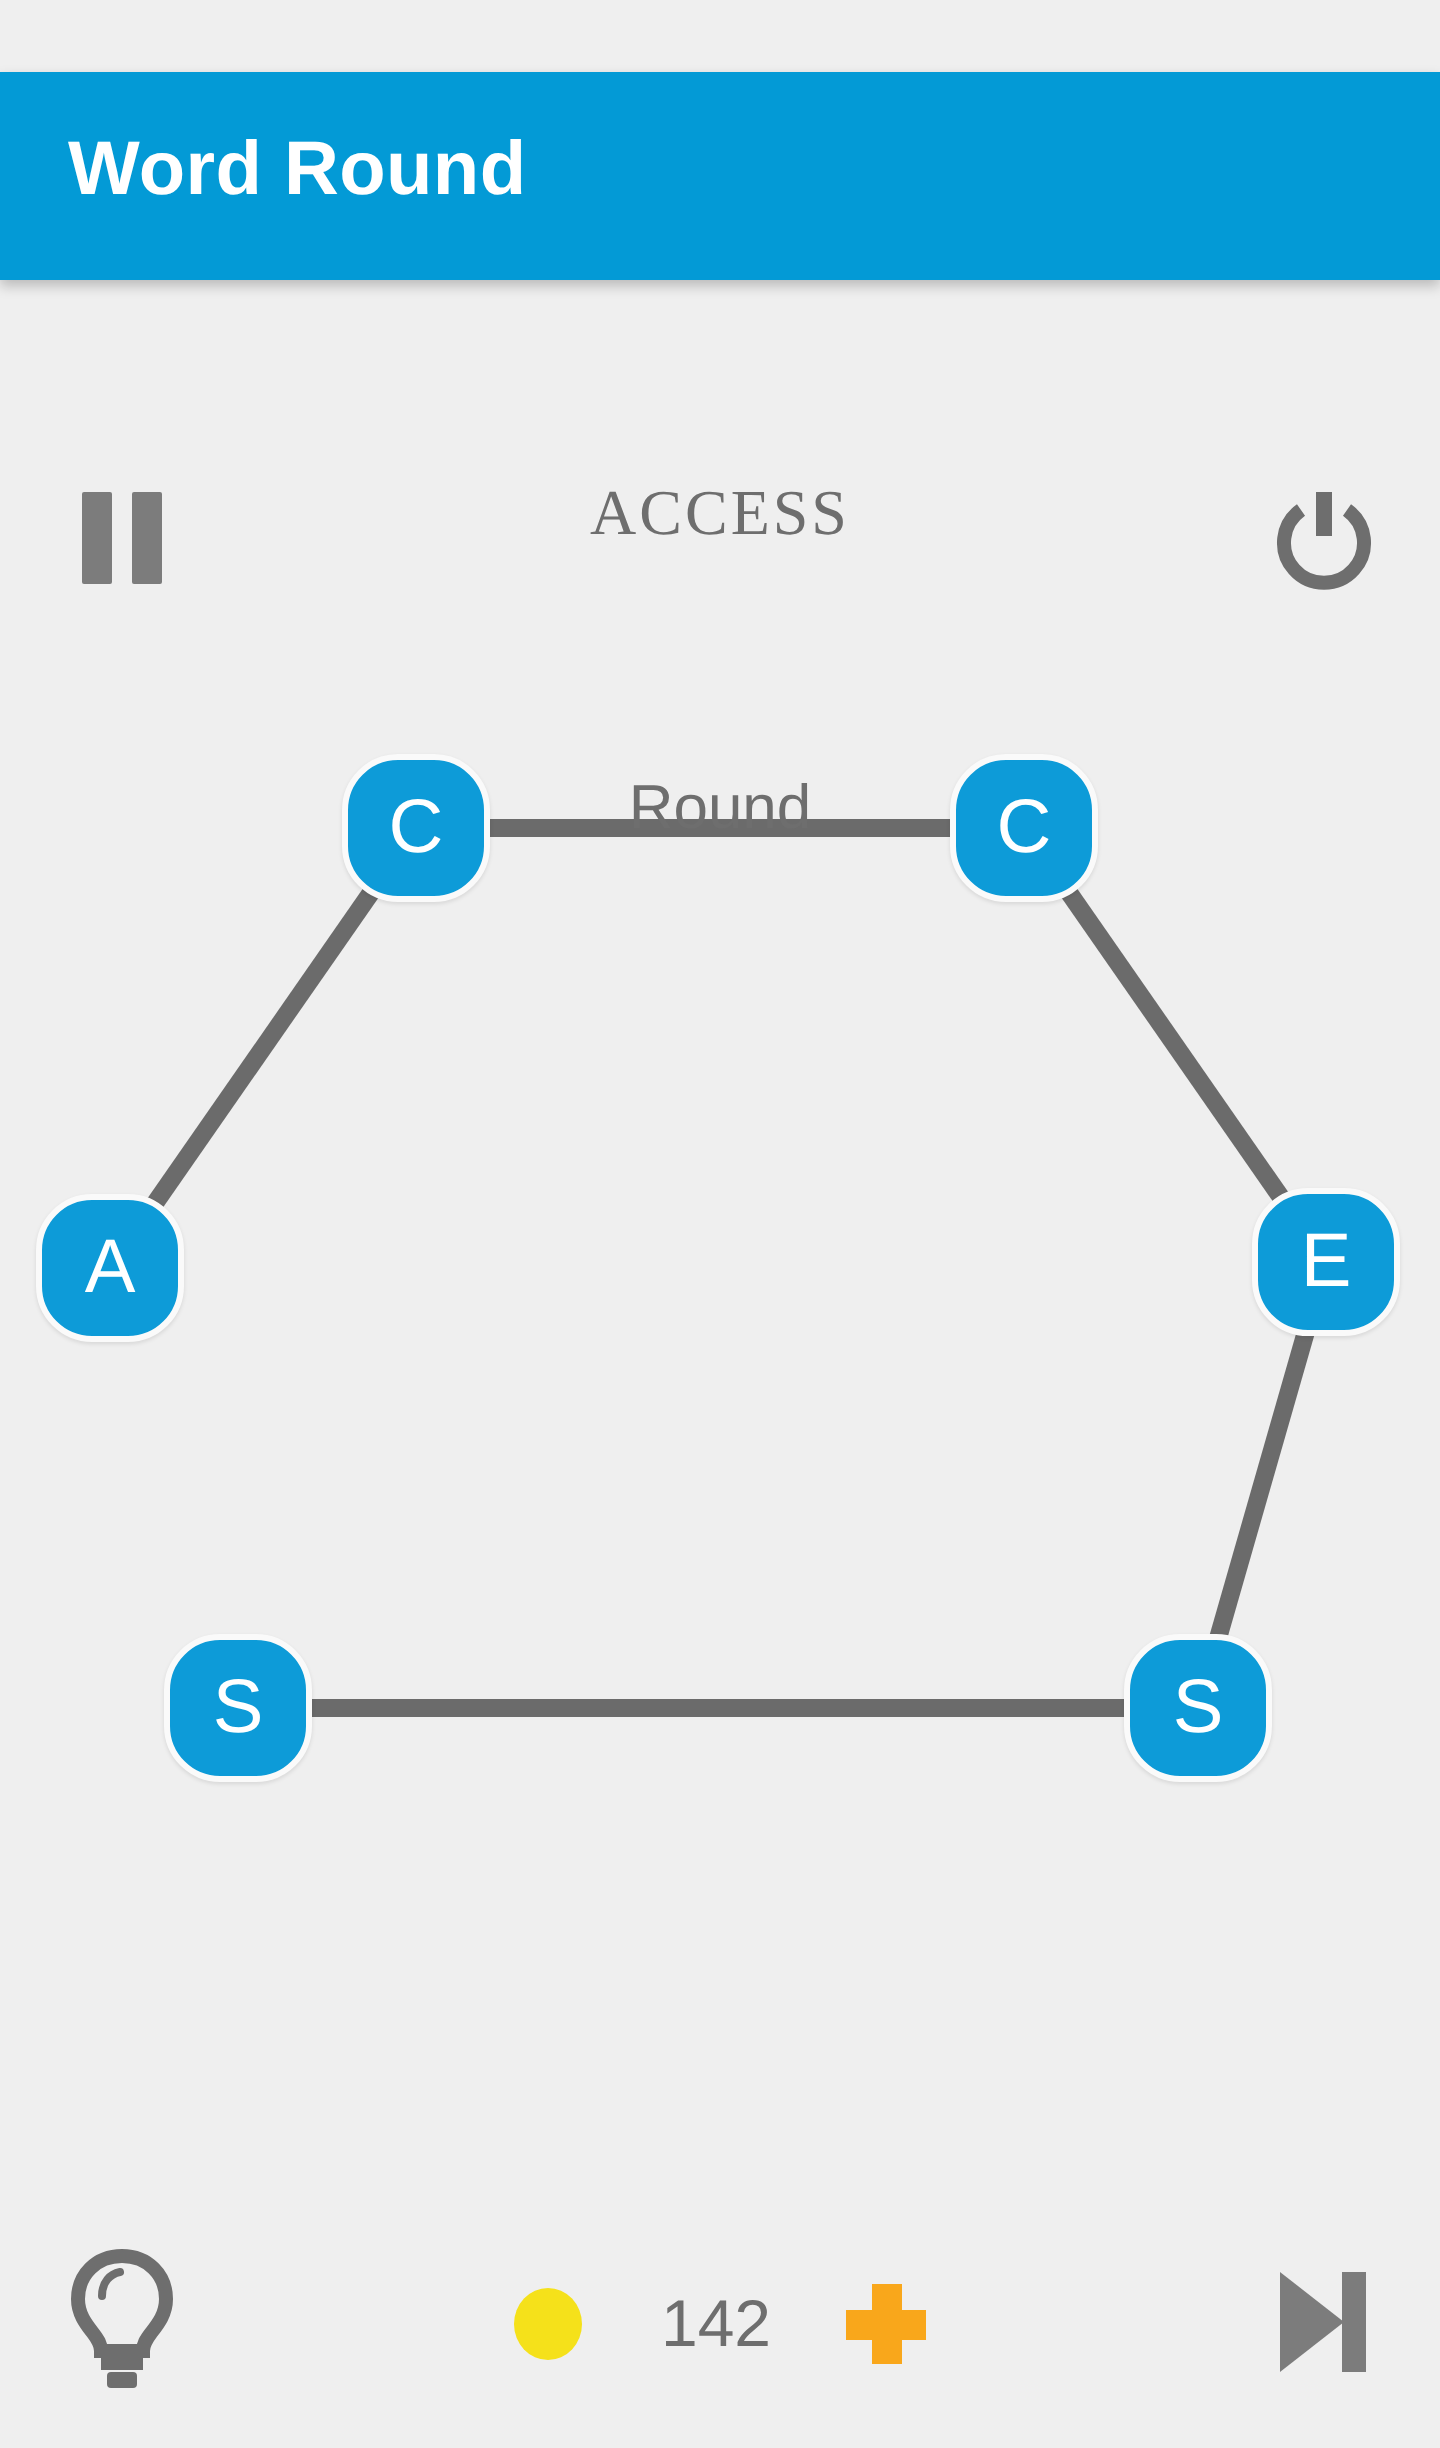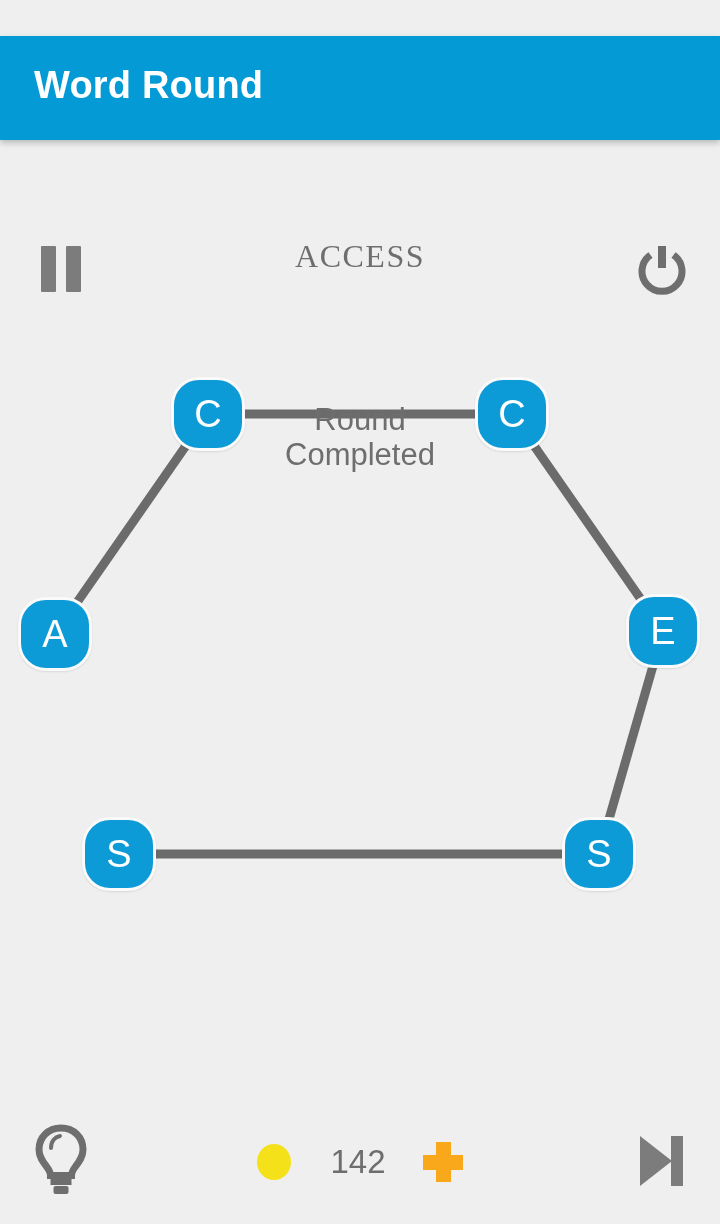--- a/index.html
+++ b/index.html
@@ -148,23 +148,22 @@
     <svg width="720" height="876">
       <g stroke="#6b6b6b" stroke-width="9" stroke-linecap="butt">
         <line x1="208" y1="190" x2="512" y2="190"></line>
         <line x1="55" y1="410" x2="208" y2="190"></line>
         <line x1="512" y1="190" x2="663" y2="407"></line>
         <line x1="663" y1="407" x2="599" y2="630"></line>
         <line x1="119" y1="630" x2="599" y2="630"></line>
       </g>
     </svg>
 
-    <div class="center-msg" style="top:178px;">
+    <div class="center-msg" style="top:162px;">
       <div>Round</div>
-      <div>Completed</div>
     </div>
 
     <div class="node" style="left:171px; top:153px;">C</div>
     <div class="node" style="left:475px; top:153px;">C</div>
     <div class="node" style="left:18px;  top:373px;">A</div>
     <div class="node" style="left:626px; top:370px;">E</div>
     <div class="node" style="left:82px;  top:593px;">S</div>
     <div class="node" style="left:562px; top:593px;">S</div>
   </div>
 

